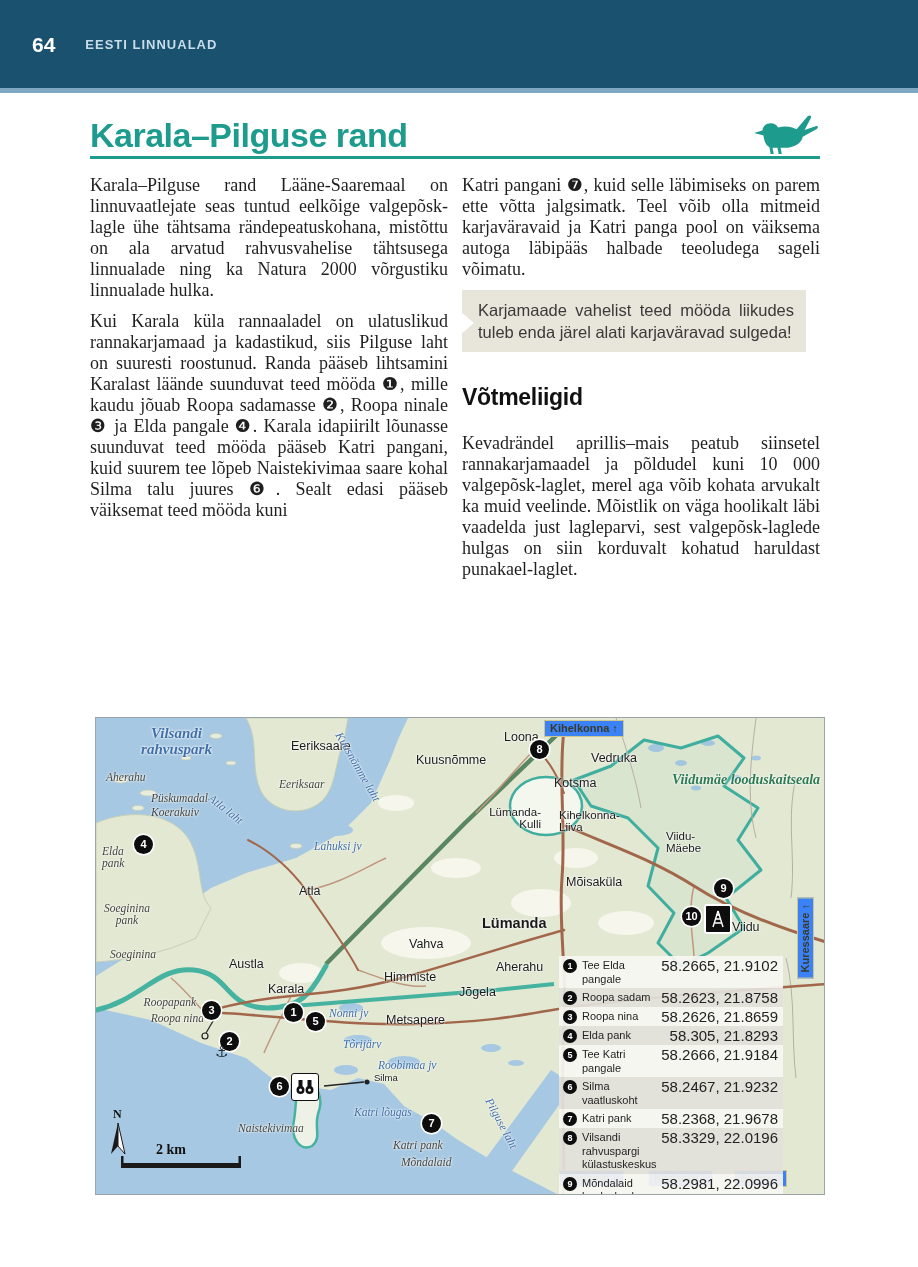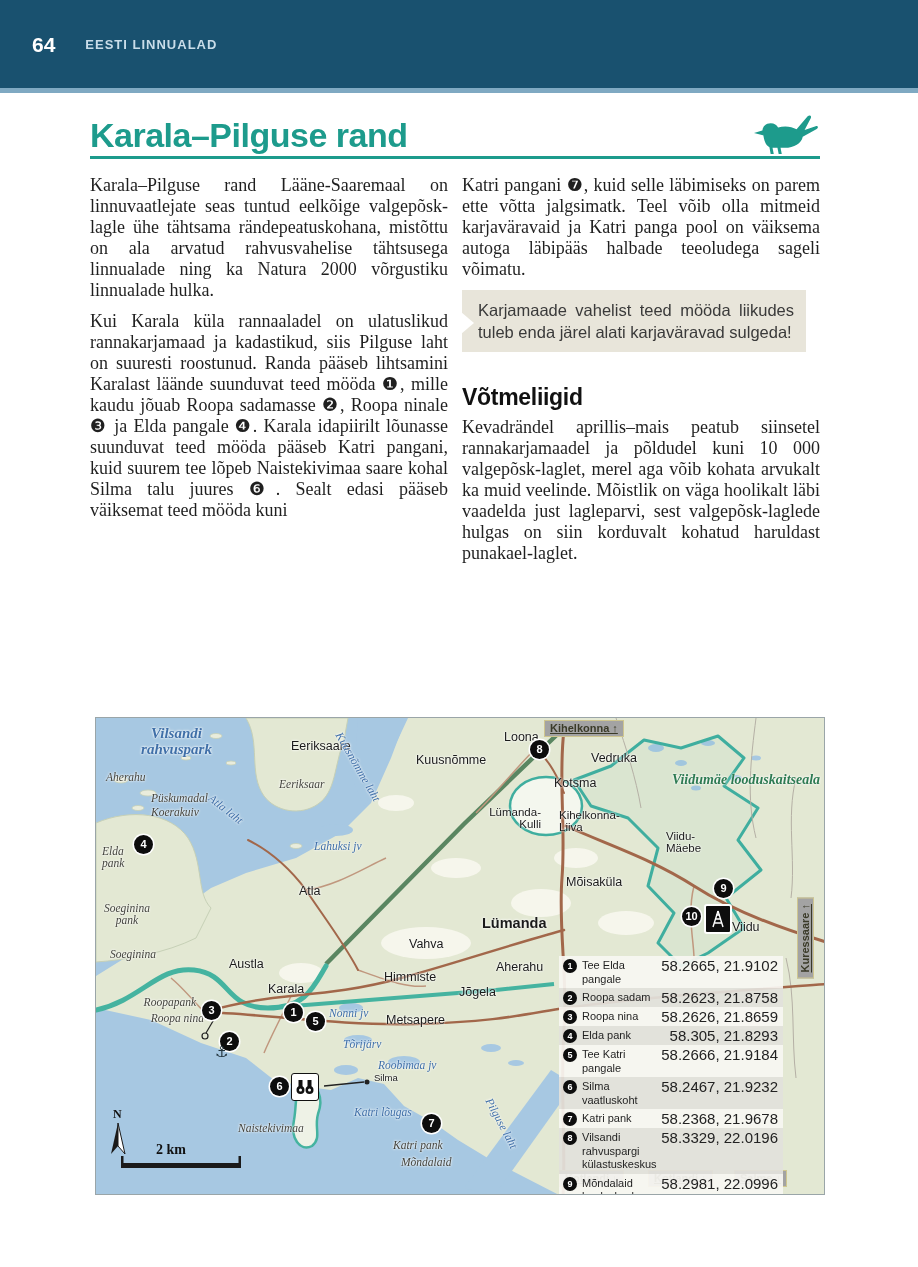--- a/index.html
+++ b/index.html
@@ -23,21 +23,21 @@
 
   .cols{display:flex;gap:14px;margin-top:16px;}
   .col{width:358px;}
   .col p{margin:0 0 10px 0;font-size:18px;line-height:21px;text-align:justify;}
 
   .notebox{position:relative;background:#e8e5da;color:#3a3a3a;margin:8px 14px 0 0;
            padding:9px 12px 9px 16px;font:16.5px/22px "Liberation Sans","DejaVu Sans",sans-serif;
            text-align:justify;}
   .notebox:before{content:"";position:absolute;left:-1px;top:22px;width:0;height:0;
            border-left:13px solid #fff;border-top:11px solid transparent;border-bottom:11px solid transparent;}
-  h2.keyhead{margin:34px 0 8px 0;color:#111;
+  h2.keyhead{margin:34px 0 24px 0;color:#111;
            font:bold 23px/1 "Liberation Sans","DejaVu Sans",sans-serif;letter-spacing:-0.3px;}
 
   
   .map{position:absolute;left:95px;top:717px;width:730px;height:478px;background:#e3e8d3;
        border:1px solid #9aa5a8;box-sizing:border-box;overflow:hidden;
        font-family:"Liberation Sans","DejaVu Sans",sans-serif;}
   .map svg.bg{position:absolute;left:0;top:0;}
   .ml{position:absolute;font-size:11.5px;color:#1a1a1a;white-space:nowrap;
       text-shadow:0 0 2px #fff,0 0 3px #fff;line-height:1.05;}
   .ml.big{font-weight:bold;font-size:14.5px;}
@@ -53,22 +53,22 @@
         color:#2d7a52;font-size:14px;}
 
   .marker{position:absolute;width:19px;height:19px;border-radius:50%;background:#0d0d0d;
           box-shadow:0 0 0 1.5px #fff;color:#fff;font:bold 11px/19px "Liberation Sans",sans-serif;
           text-align:center;}
   .iconbox{position:absolute;background:#0d0d0d;border:2px solid #fff;border-radius:3px;
            display:flex;align-items:center;justify-content:center;}
   .iconbox.light{background:#fff;border:1.5px solid #111;}
   .anchor{position:absolute;font-size:15px;color:#21333c;font-family:"DejaVu Sans",sans-serif;}
 
-  .dir{position:absolute;background:#a3a3a3;border:1px solid #cfc68f;color:#3a3a28;
-       font:bold 11px/1 "Liberation Sans",sans-serif;padding:2px 5px;white-space:nowrap;text-decoration:underline;}
+  .dir{position:absolute;background:#3b82f6;border:1px solid #cfc68f;color:#3a3a28;
+       font:bold 11px/1 "Liberation Sans",sans-serif;padding:2px 5px;white-space:nowrap;}
   .dir.vert{writing-mode:vertical-rl;transform:rotate(180deg);padding:5px 2px;}
 
   .legend{position:absolute;left:463px;top:238px;width:224px;font-size:11px;}
   .leg-row{display:flex;align-items:flex-start;padding:2px 5px 2px 4px;background:rgba(247,246,242,0.93);}
   .leg-row:nth-child(even){background:rgba(226,225,220,0.93);}
   .leg-num{flex:0 0 14px;height:14px;margin:1px 5px 0 0;border-radius:50%;background:#0d0d0d;
            color:#fff;font:bold 9px/14px "Liberation Sans",sans-serif;text-align:center;}
   .leg-name{flex:1;line-height:13.5px;padding-top:1px;}
   .leg-coord{flex:0 0 auto;font-size:15px;line-height:13.5px;padding-top:1px;color:#222;
              font-family:"Liberation Sans",sans-serif;}

